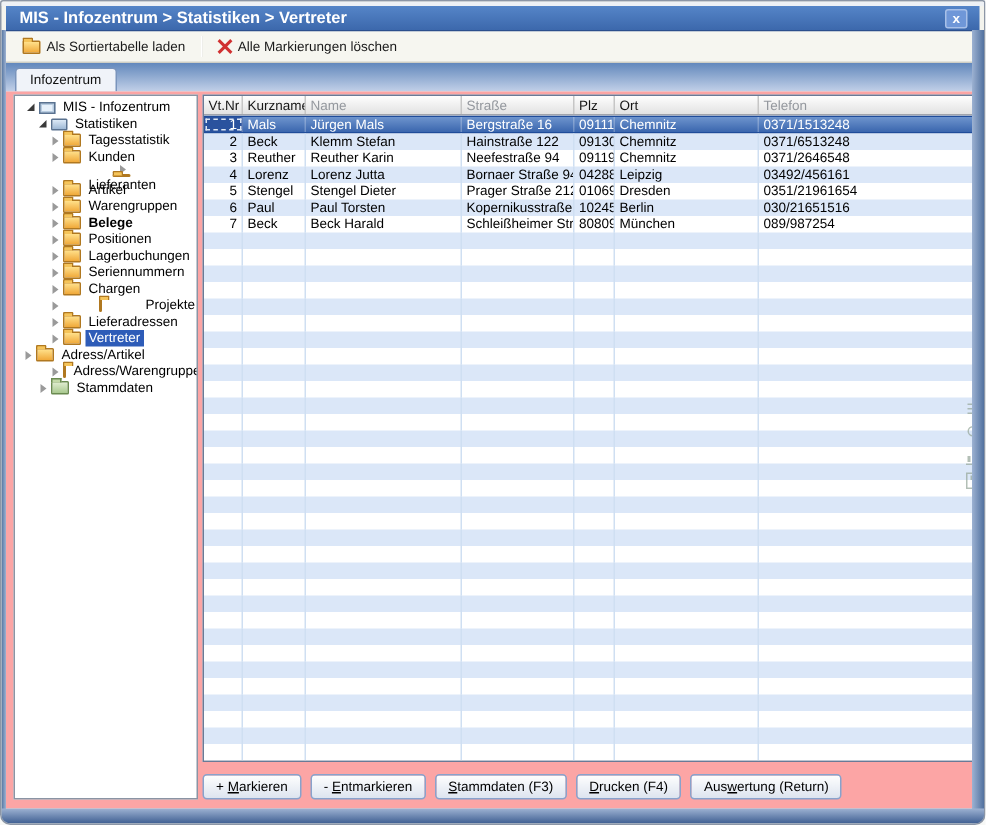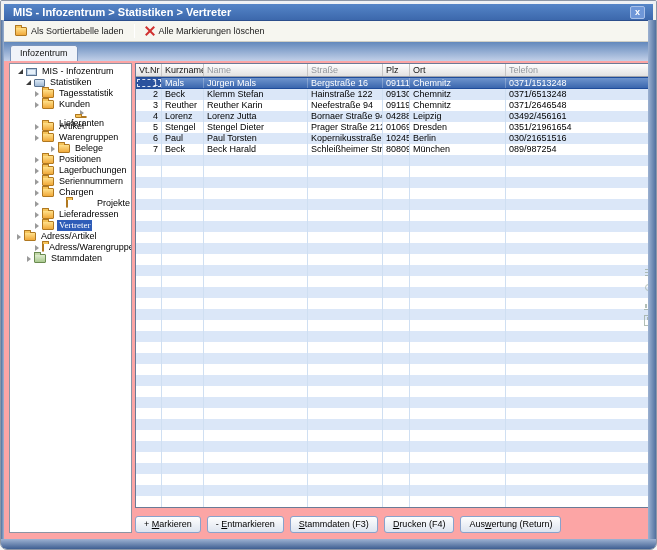--- a/index.html
+++ b/index.html
@@ -35,21 +35,21 @@
   .tw{width:9px;min-width:9px;display:inline-flex;justify-content:center;align-items:center;}
   .tw.expanded::before{content:"";width:0;height:0;border-bottom:5px solid #3a3a3a;border-left:5px solid transparent;}
   .tw.collapsed::before{content:"";width:0;height:0;border-top:3px solid transparent;border-bottom:3px solid transparent;border-left:4px solid #9a9a9a;}
   .ticon{display:inline-block;margin:0 3px 0 1px;}
   .ic-computer{width:11px;height:8px;background:#b9cde1;border:1px solid #5a7290;position:relative;display:inline-block;}
   .ic-computer::before{content:"";position:absolute;inset:1px;background:#e6f0fa;}
   .ic-stats{width:11px;height:8px;background:linear-gradient(#dce9f6,#9fb9d6);border:1px solid #5a7290;border-radius:1px;display:inline-block;}
   .ic-db{width:12px;height:9px;background:linear-gradient(#dfeccf,#a9c98f);border:1px solid #6a8a50;border-radius:1px;position:relative;display:inline-block;}
   .ic-db::before{content:"";position:absolute;top:-3px;left:-1px;width:5px;height:2px;background:#c3d9a8;border:1px solid #6a8a50;border-bottom:none;}
   .tlabel{padding:0 2px;}
-  .tree-item.selected .tlabel{background:#2e5cb8;color:#fff;font-family:Liberation Serif, serif;}
+  .tree-item.selected .tlabel{background:#2e5cb8;color:#fff;}
 
   .grid-area{position:absolute;left:131px;top:2px;width:548px;height:445px;border:1px solid #6a7a96;background:#fff;display:flex;}
   .grid-main{flex:1;display:flex;flex-direction:column;overflow:hidden;}
   .grid-header{height:13px;display:flex;background:linear-gradient(#fefefe,#e2e2e2);border-bottom:1px solid #a0a4ac;flex:none;}
   .hcell{font-size:9px;line-height:12px;padding:0 3px;border-right:1px solid #c6c6c6;color:#161616;display:flex;align-items:center;gap:2px;overflow:hidden;white-space:nowrap;}
   .hcell.muted{color:#94989e;}
   .grid-rows{flex:1;overflow:hidden;}
   .row{height:11px;display:flex;background:#fff;}
   .row:nth-child(even){background:#dbe7f8;}
   .cell{font-size:9px;line-height:11px;padding:0 3px;border-right:1px solid #cfdff2;overflow:hidden;white-space:nowrap;color:#000;}
@@ -150,21 +150,21 @@
         <div class="tree-item" style="padding-left: 22px;">
           <span class="tw collapsed"></span>
           <span class="ticon ic-folder"></span>
           <span class="tlabel">Artikel</span>
         </div>
         <div class="tree-item" style="padding-left: 22px;">
           <span class="tw collapsed"></span>
           <span class="ticon ic-folder"></span>
           <span class="tlabel">Warengruppen</span>
         </div>
-        <div class="tree-item" style="padding-left: 38px;">
+        <div class="tree-item" style="padding-left: 22px; font-weight: bold;">
           <span class="tw collapsed"></span>
           <span class="ticon ic-folder"></span>
           <span class="tlabel">Belege</span>
         </div>
         <div class="tree-item" style="padding-left: 22px;">
           <span class="tw collapsed"></span>
           <span class="ticon ic-folder"></span>
           <span class="tlabel">Positionen</span>
         </div>
         <div class="tree-item" style="padding-left: 22px;">

